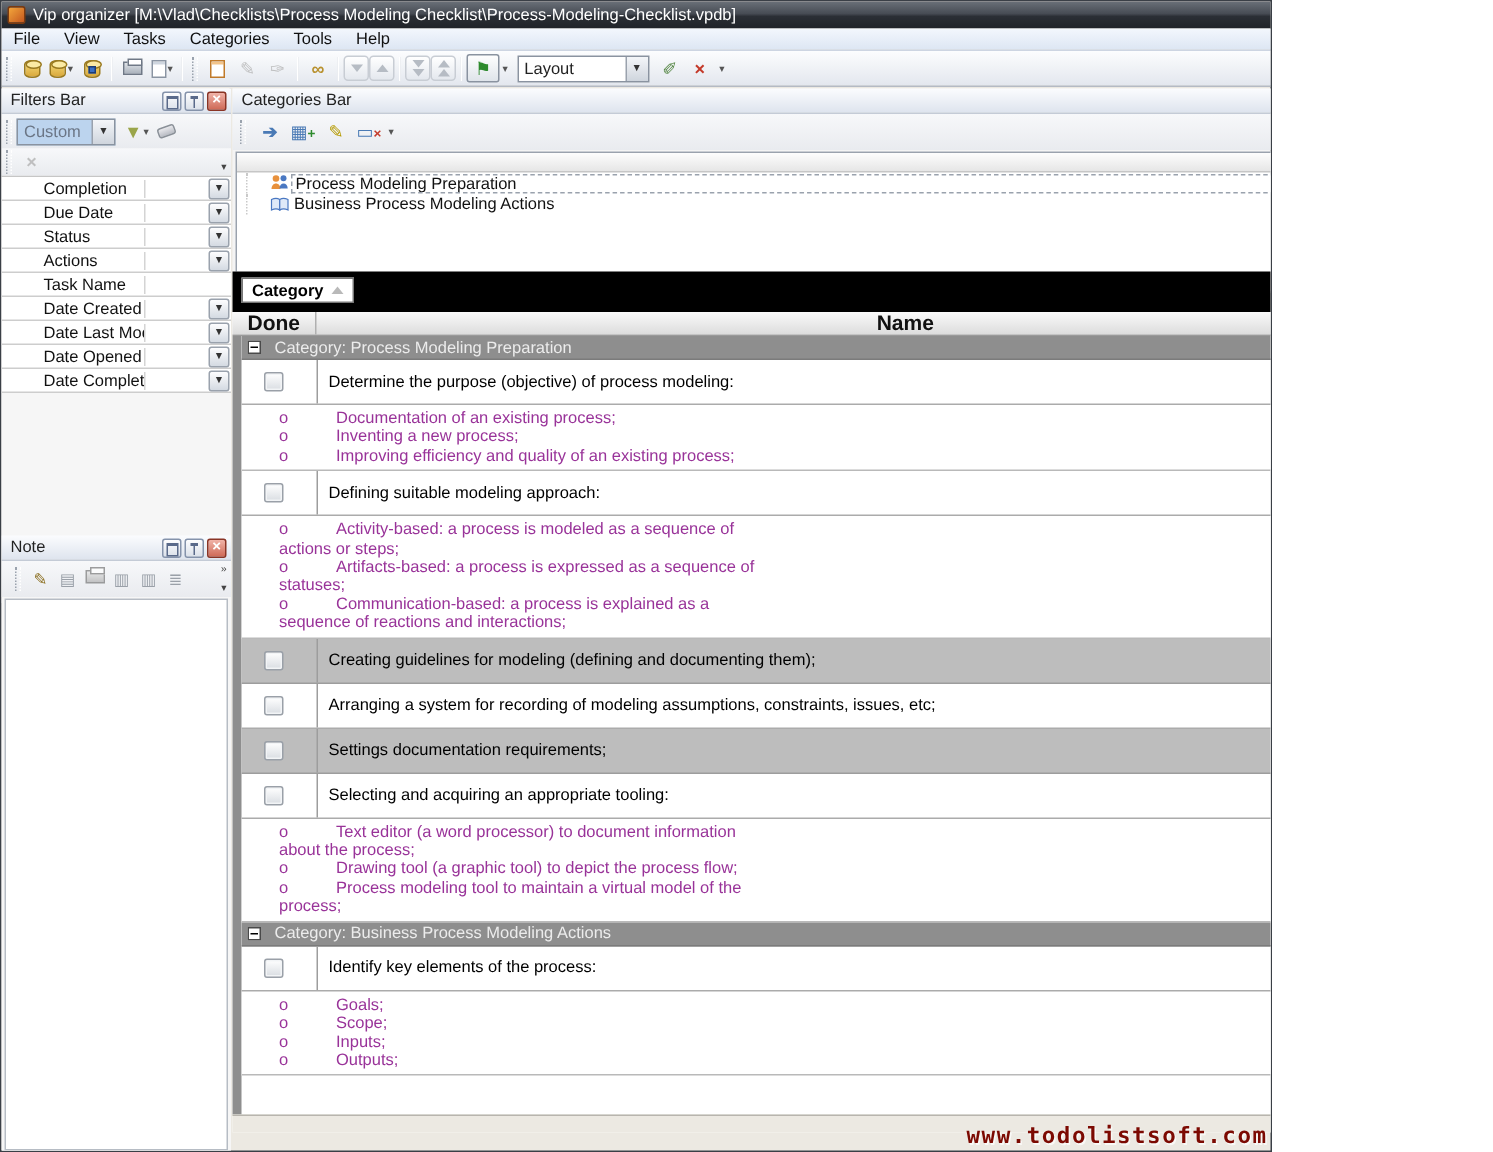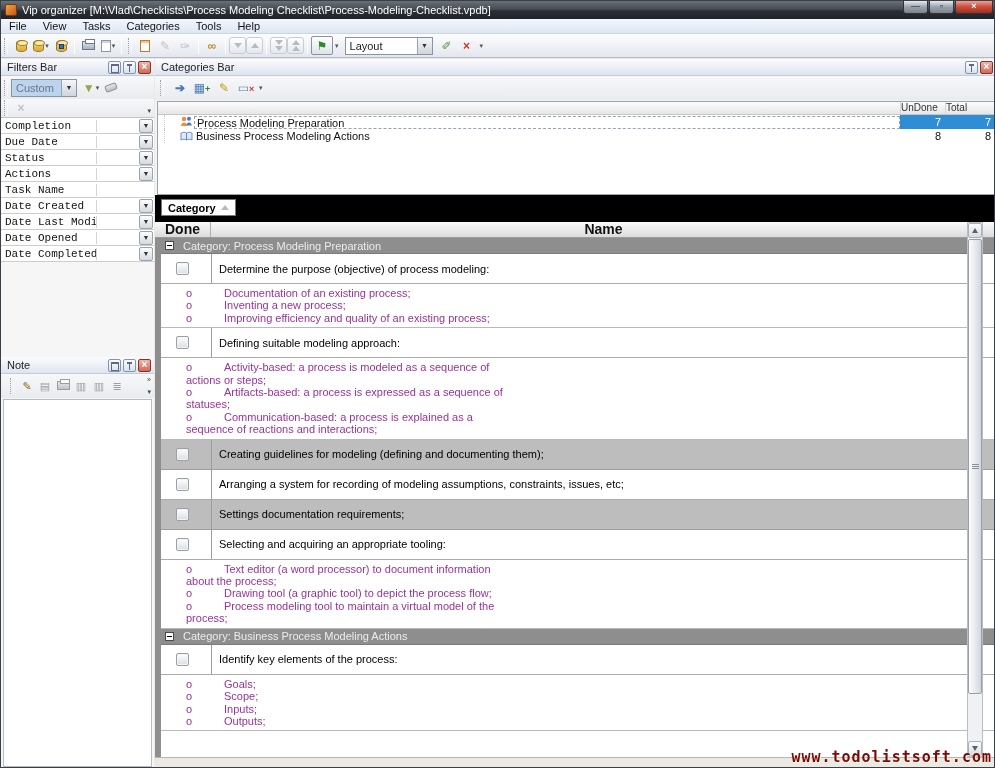--- a/index.html
+++ b/index.html
@@ -1,17 +1,17 @@
 <!DOCTYPE html>
 <html><head>
 <meta charset="utf-8">
 <style>
   * { margin:0; padding:0; box-sizing:border-box; }
   html,body { width:995px; height:768px; font-family:"Liberation Sans",sans-serif; }
-  #window { position:relative; width:995px; height:768px; background:#ece9e2; border:1px solid #3a3f46; overflow:hidden; }
+  #window { position:relative; width:848px; height:768px; background:#ece9e2; border:1px solid #3a3f46; overflow:hidden; }
 
   
   .titlebar { position:absolute; left:0; top:0; width:995px; height:18px;
     background:linear-gradient(#6a7078 0%, #474c54 45%, #2b2f35 55%, #1d2averify026 100%);
     background:linear-gradient(#6a7078 0%, #474c54 45%, #2b2f35 55%, #202329 100%);
     display:flex; align-items:center; color:#fff; font-size:11px; }
   .app-icon { width:12px; height:12px; margin:0 5px 0 4px; border-radius:2px;
     background:linear-gradient(135deg,#f3a63b,#c4571f); border:1px solid #7a3a10; }
   .win-controls { position:absolute; right:3px; top:0; display:flex; gap:1px; }
   .win-btn { width:25px; height:13px; border:1px solid #30343a; border-top:none;
@@ -70,21 +70,21 @@
   .panel-toolbar { background:linear-gradient(#f7f8fa,#e9ebef); display:flex; align-items:center; position:relative; }
 
   
   .left-col { position:absolute; left:0; top:58px; width:153px; height:710px; border-right:1px solid #8d949e; background:#f4f4f4; }
   .filters-panel { position:absolute; left:0; top:0; width:153px; height:298px; background:#f6f6f6; }
   .filters-tb1 { height:23px; }
   .filters-tb2 { height:18px; }
   .corner-caret { position:absolute; right:3px; bottom:2px; font-size:7px; color:#444; }
   .filter-grid { border-top:1px solid #c6c6c6; }
   .filter-row { display:flex; height:16px; border-bottom:1px solid #cdcdcd; background:#fff; font-size:11px; align-items:center; }
-  .filter-row .flabel { width:96px; padding-left:4px; border-right:1px solid #d4d4d4; white-space:nowrap; overflow:hidden; color:#111;font-family:Liberation Mono, monospace; }
+  .filter-row .flabel { width:96px; padding-left:28px; border-right:1px solid #d4d4d4; white-space:nowrap; overflow:hidden; color:#111; }
   .filter-row .fval { flex:1; height:100%; }
   .filter-row .fdrop { width:14px; height:14px; margin-right:1px; border:1px solid #9aa2ad; border-radius:2px;
     background:linear-gradient(#fdfdfe,#d4dae2); font-size:7px; color:#333; text-align:center; line-height:12px; }
   .filters-empty { height:140px; background:#f6f6f6; }
 
   .note-panel { position:absolute; left:0; top:298px; width:153px; height:412px; background:#f6f6f6; }
   .note-tb { height:24px; gap:2px; padding-left:6px; }
   .note-ic { font-size:11px; color:#9aa0a8; width:16px; text-align:center; }
   .note-content { position:absolute; left:2px; top:42px; right:2px; bottom:2px; background:#fff; border:1px solid #b6bcc4; }
 
@@ -100,21 +100,21 @@
   .cat-row { height:14px; display:flex; align-items:center; font-size:11px; color:#111; position:relative; }
   .cat-row .twig { width:14px; height:100%; border-left:1px dotted #c9c9c9; margin-left:6px; }
   .cat-row .cicon { width:16px; display:flex; justify-content:center; }
   .cat-row .cname { flex:1; padding:0 2px; white-space:nowrap; overflow:hidden; height:13px; line-height:13px; }
   .cat-row.selected .cname { border:1px dashed #9aa2ad; background:#fff; }
   .cat-row .cnum { width:45px; text-align:right; padding-right:4px; height:100%; line-height:14px; }
   .cat-row .cnum.total { width:50px; }
   .cat-row.selected .cnum { background:#2f8dd6; color:#fff; }
 
   
-  .grid-area { position:absolute; left:154px; top:194px; width:841px; height:574px; background:#fff; }
+  .grid-area { position:absolute; left:154px; top:180px; width:841px; height:574px; background:#fff; }
   .black-band { position:absolute; left:0; top:0; width:841px; height:27px; background:#000; }
   .sort-btn { position:absolute; left:6px; top:4px; height:17px; background:#fff; border:1px solid #777;
     font-size:11px; font-weight:bold; color:#000; display:flex; align-items:center; padding:0 6px; gap:5px; }
   .sort-btn .sort-tri { width:0; height:0; border-left:4px solid transparent; border-right:4px solid transparent;
     border-bottom:5px solid #b9b9b9; }
   .col-hdr { position:absolute; left:0; top:27px; width:841px; height:16px;
     background:linear-gradient(#fafafa,#dcdcdc); border-bottom:1px solid #9a9a9a; font-size:14px; font-weight:bold; color:#111; }
   .col-hdr .done-c { position:absolute; left:0; top:0; width:56px; height:100%; text-align:center; line-height:15px; border-right:1px solid #b0b0b0; }
   .col-hdr .name-c { position:absolute; left:56px; right:0; top:0; height:100%; text-align:center; line-height:15px; }
   .rows { position:absolute; left:0; top:43px; width:841px; height:519px; overflow:hidden; background:#fff; border-left:6px solid #8e8e8e; }

